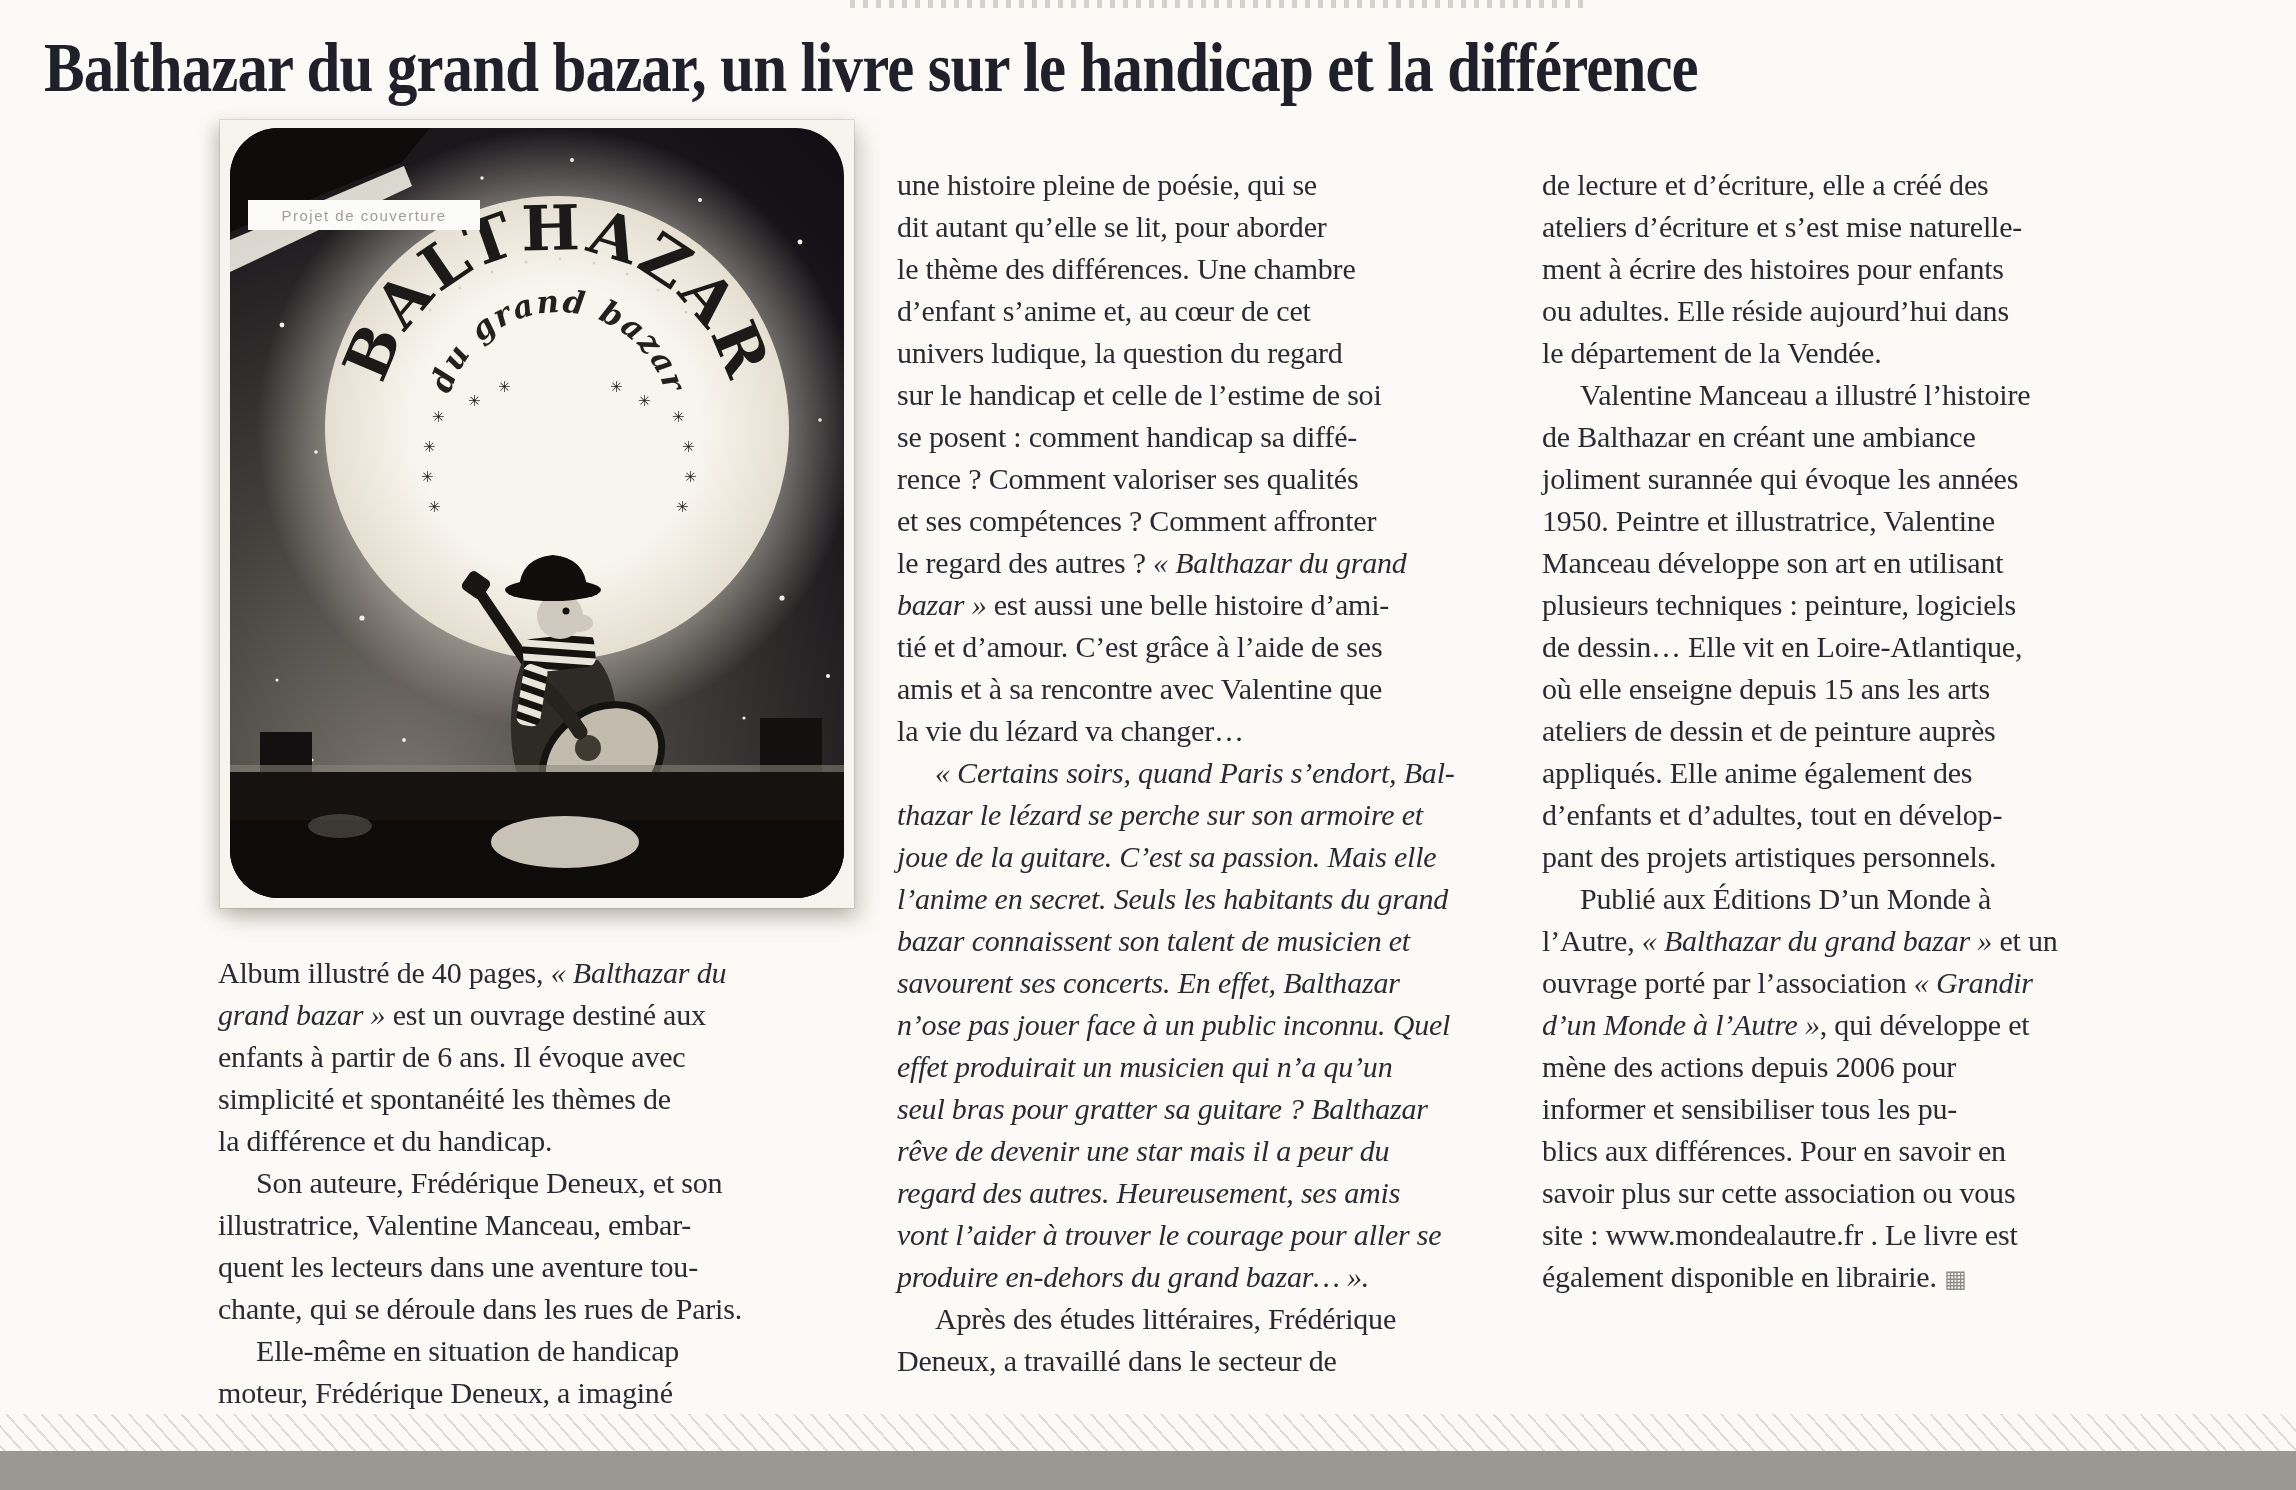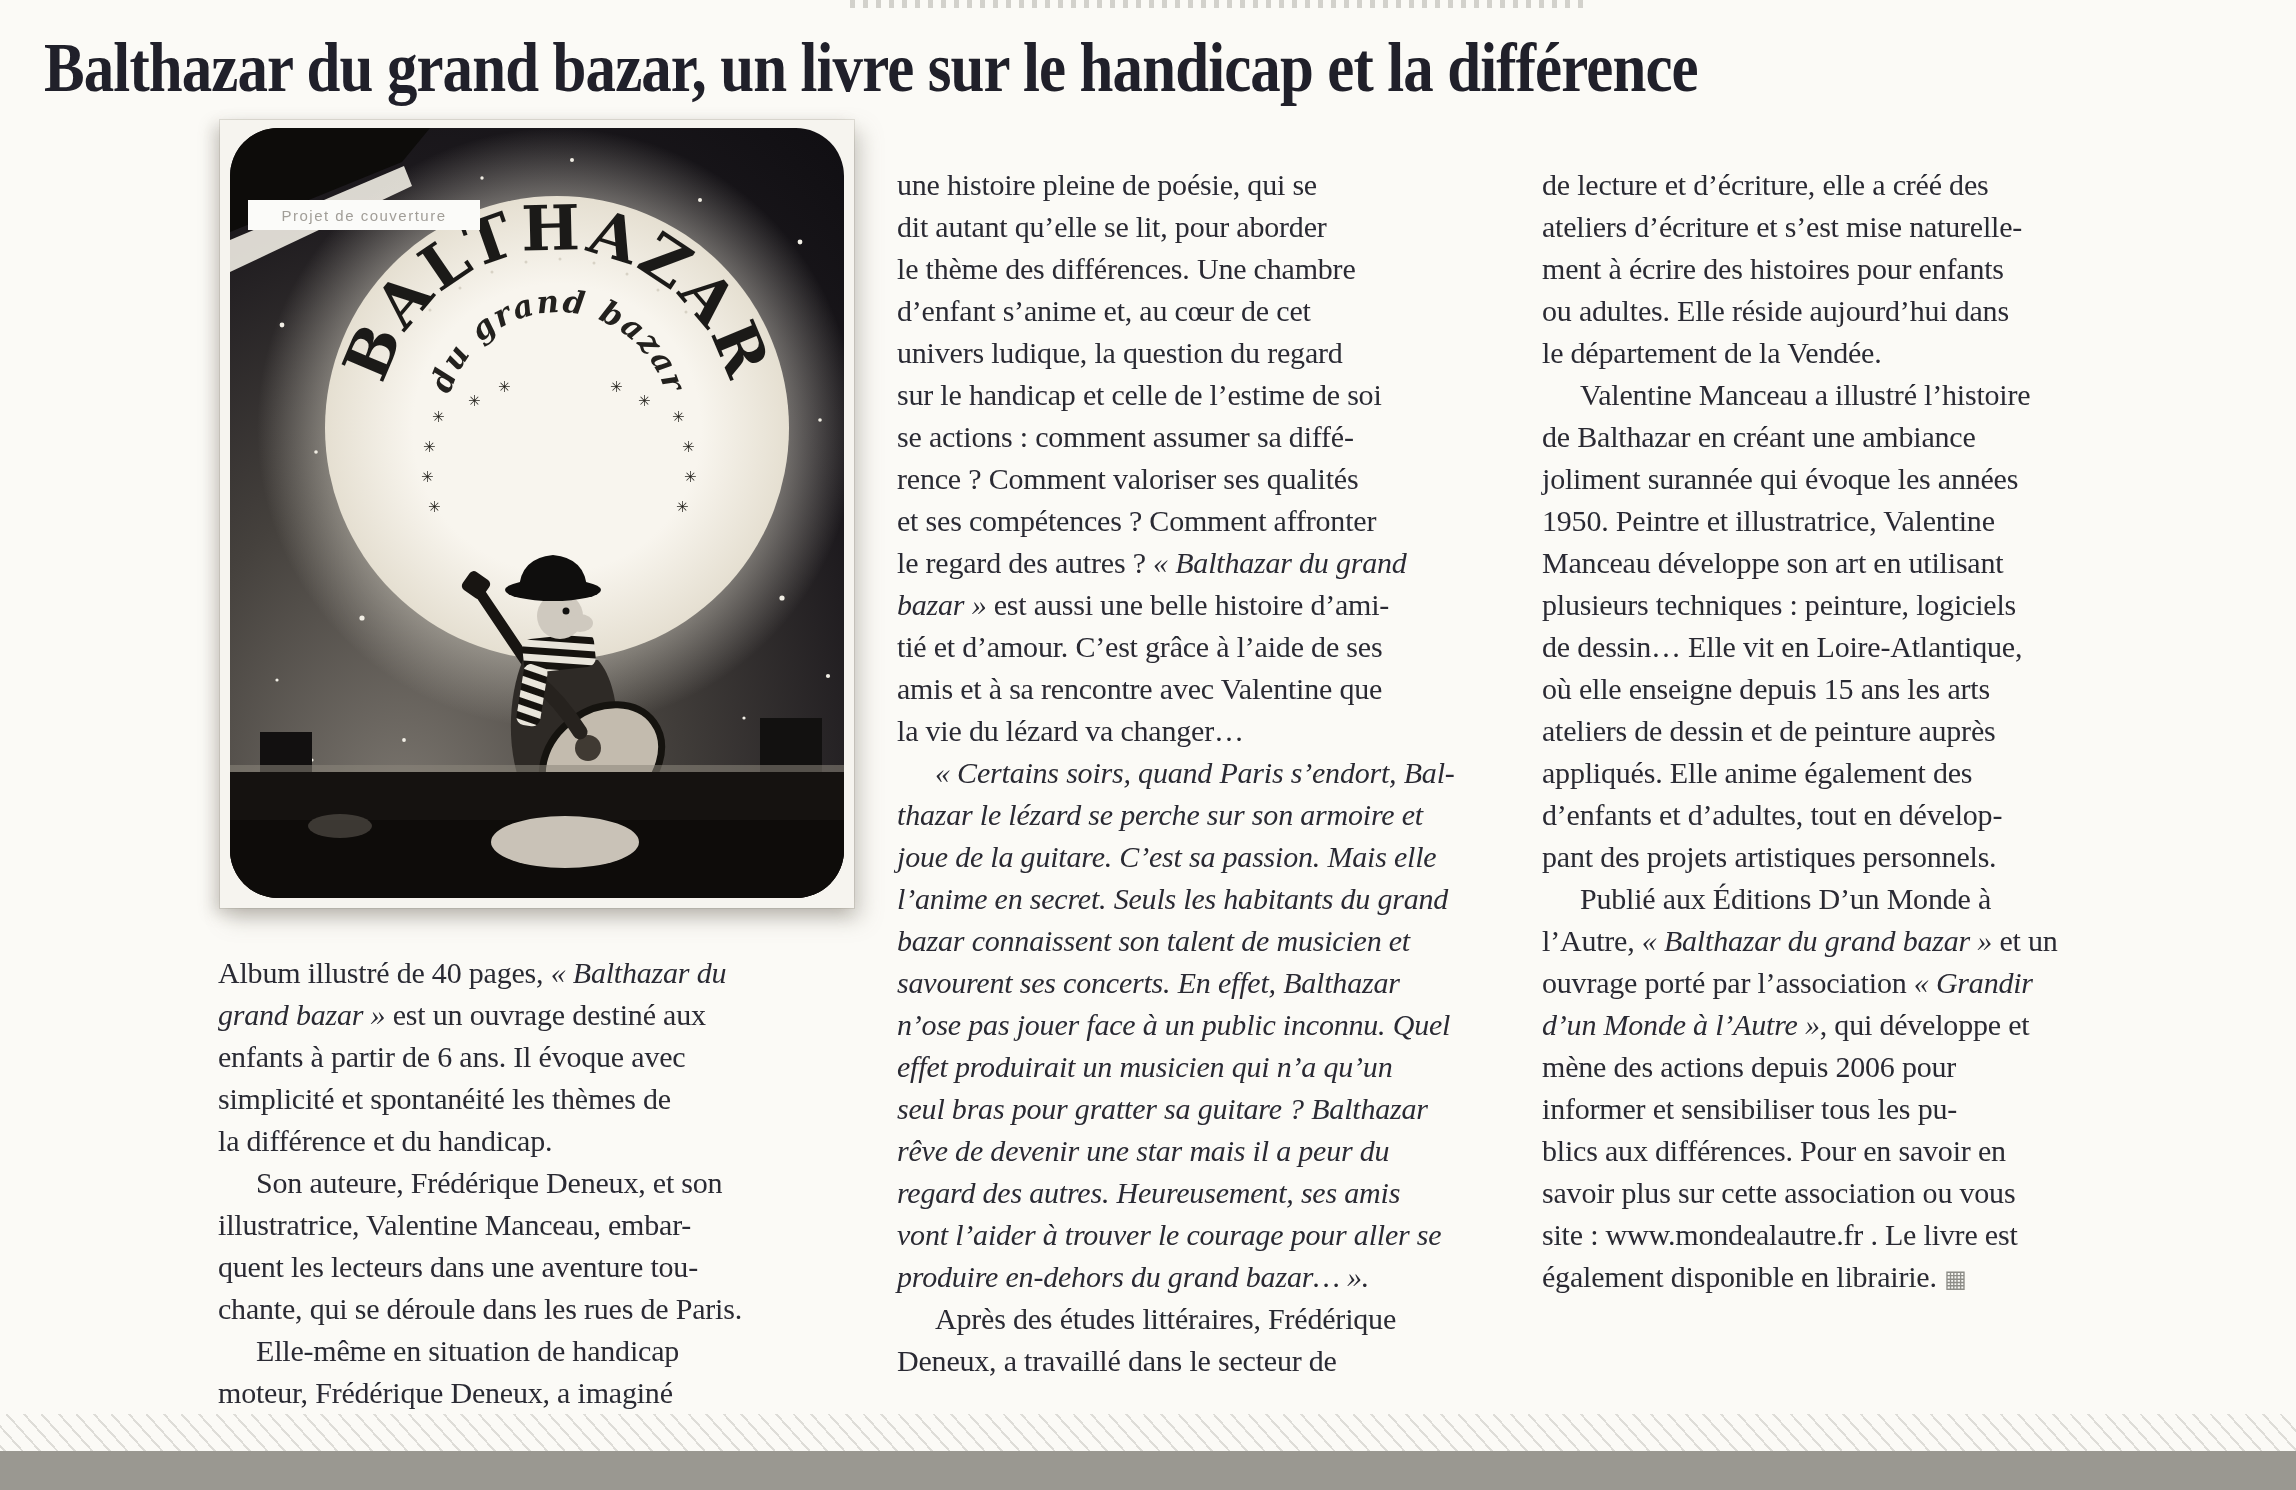--- a/index.html
+++ b/index.html
@@ -191,21 +191,21 @@
       <div class="tl ind"><span>Elle-même en situation de handicap</span></div>
       <div class="tl"><span>moteur, Frédérique Deneux, a imaginé</span></div>
     </div>
   <div class="col" style="left:897px; top:164px;">
       <div class="tl"><span>une histoire pleine de poésie, qui se</span></div>
       <div class="tl"><span>dit autant qu’elle se lit, pour aborder</span></div>
       <div class="tl"><span>le thème des différences. Une chambre</span></div>
       <div class="tl"><span>d’enfant s’anime et, au cœur de cet</span></div>
       <div class="tl"><span>univers ludique, la question du regard</span></div>
       <div class="tl"><span>sur le handicap et celle de l’estime de soi</span></div>
-      <div class="tl"><span>se actions : comment assumer sa diffé-</span></div>
+      <div class="tl"><span>se posent : comment handicap sa diffé-</span></div>
       <div class="tl"><span>rence ? Comment valoriser ses qualités</span></div>
       <div class="tl"><span>et ses compétences ? Comment affronter</span></div>
       <div class="tl"><span>le regard des autres ? </span><span class="it">« Balthazar du grand</span></div>
       <div class="tl"><span class="it">bazar »</span><span> est aussi une belle histoire d’ami-</span></div>
       <div class="tl"><span>tié et d’amour. C’est grâce à l’aide de ses</span></div>
       <div class="tl"><span>amis et à sa rencontre avec Valentine que</span></div>
       <div class="tl"><span>la vie du lézard va changer…</span></div>
       <div class="tl ind"><span class="it">« Certains soirs, quand Paris s’endort, Bal-</span></div>
       <div class="tl"><span class="it">thazar le lézard se perche sur son armoire et</span></div>
       <div class="tl"><span class="it">joue de la guitare. C’est sa passion. Mais elle</span></div>

